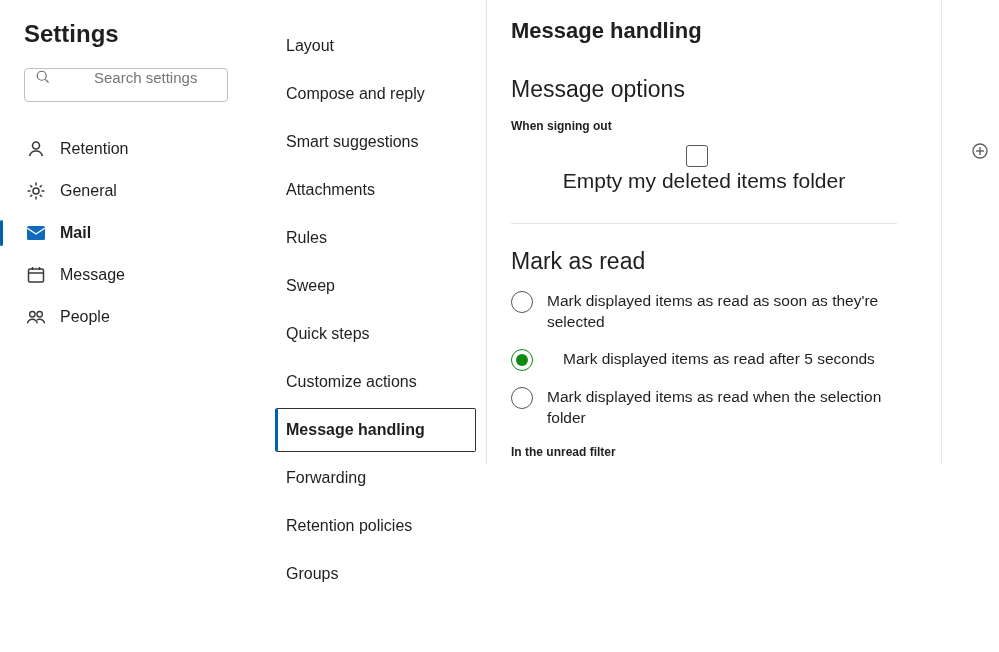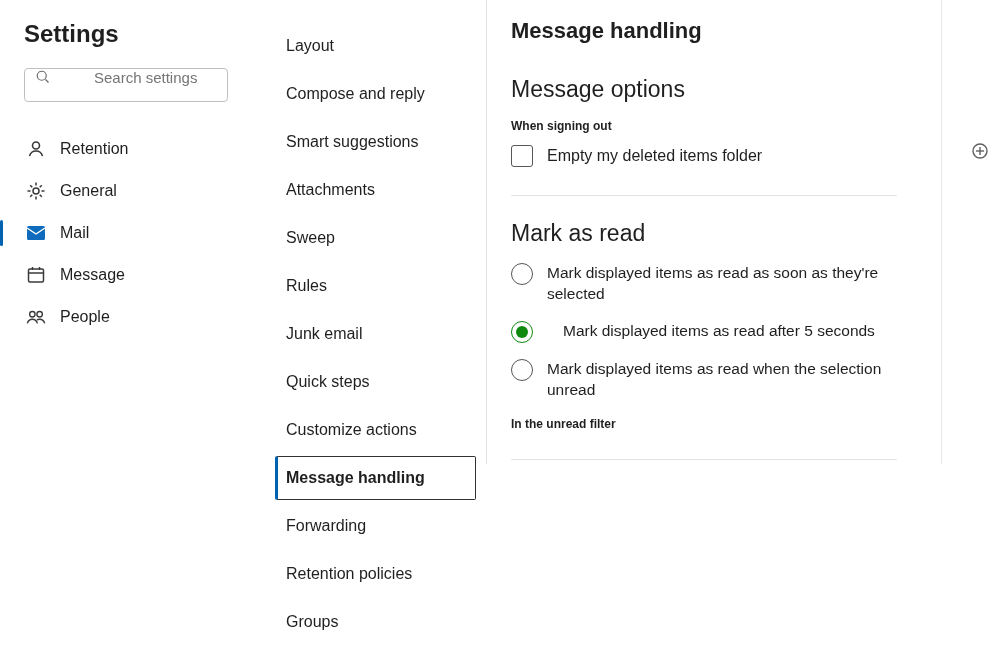--- a/index.html
+++ b/index.html
@@ -7,21 +7,21 @@
   .app { display:flex; width:999px; height:464px; position:relative; }
   
   .col-left { width:254px; flex:0 0 254px; padding:20px 16px 0 24px; border-right:1px solid transparent; position:relative; }
   .settings-title { font-size:24px; font-weight:700; margin-bottom:20px; }
   .search-box { display:flex; align-items:flex-start; border:1px solid #c0c0c0; border-radius:4px; height:34px; padding:0 10px; margin-bottom:26px; width:204px;gap:36px;}
   .search-box svg { width:15px; height:15px; stroke:#6b6b6b; fill:none; stroke-width:1.6; }
   .search-box input { border:none; outline:none; font-size:15px; margin-left:8px; flex:1; background:transparent; color:#6b6b6b;}
   .nav { list-style:none; }
   .nav li { display:flex; align-items:center; height:42px; font-size:16px; cursor:pointer; position:relative; padding-left:2px;}
   .nav li .ic { width:20px; height:20px; margin-right:14px; display:flex; align-items:center; justify-content:center; color:#3a3a3a;}
-  .nav li.selected { font-weight:400; }
+  .nav li.selected { font-weight:700; }
   .nav li.selected::before { content:""; position:absolute; left:-24px; top:8px; bottom:8px; width:3px; background:#0063b1; border-radius:2px;}
   .nav li.selected .ic-mail svg path.env-body { fill:#0f6cbd; }
   
   .hi-mail { position:absolute; left:28px; top:200px; width:60px; height:28px; background:#fff500; border-radius:10px; z-index:-1; transform:rotate(-1deg);}
   .hi-mail2 { position:absolute; left:-8px; top:206px; width:42px; height:14px; background:#fff500; z-index:-1; transform:rotate(-2deg);}
   
   .col-mid { width:232px; flex:0 0 232px; padding:24px 10px 12px 20px; border-left:1px solid transparent; }
   .mid-list { list-style:none; }
   .mid-list li { font-size:16px; padding:12px 10px; cursor:pointer; border:1px solid transparent; border-radius:2px; margin-bottom:4px;}
   .mid-list li.selected { font-weight:700; border:1px solid #323130; border-left:3px solid #0063b1; padding-left:8px; }
@@ -30,21 +30,21 @@
   .col-right { flex:1; padding:18px 24px 0 24px; overflow:hidden; position:relative; }
   .page-title { font-size:22px; font-weight:700; margin-bottom:32px; }
   
   .scroll { height:560px; overflow:auto; padding-right:20px; position:relative; }
   .scroll::-webkit-scrollbar { width:8px; }
   .scroll::-webkit-scrollbar-thumb { background:#ccc; border-radius:4px; }
   .section-title { font-size:23px; font-weight:400; margin-bottom:16px; }
   .subheading { font-size:12px; font-weight:700; margin-bottom:12px; }
   .divider { border:none; border-top:1px solid #e3e3e3; margin:28px 0 24px 0; }
   
-  .checkbox-row { display:flex; align-items:center; font-size:16px; line-height:1.35; margin-bottom:8px; max-width:400px;}
+  .checkbox-row { display:flex; align-items:center; font-size:21px; line-height:1.35; margin-bottom:8px; max-width:400px;flex-direction:column;}
   .cb { width:22px; height:22px; border:1.5px solid #575757; border-radius:3px; flex:0 0 22px; margin-right:14px; cursor:pointer; position:relative;}
   .cb.checked { background:#0f6cbd; border-color:#0f6cbd; }
   .cb.checked::after { content:""; position:absolute; left:5px; top:1px; width:6px; height:12px; border:solid #fff; border-width:0 2.5px 2.5px 0; transform:rotate(42deg); }
   
   .radio-row { display:flex; align-items:flex-start; font-size:15.5px; line-height:1.35; margin-bottom:16px; max-width:400px;}
   .radio { width:22px; height:22px; border:1.5px solid #575757; border-radius:50%; flex:0 0 22px; margin-right:14px; cursor:pointer; position:relative;}
   .radio.selected { border-color:#0f8a0f; }
   .radio.selected::after { content:""; position:absolute; left:4px; top:4px; right:4px; bottom:4px; background:#0f8a0f; border-radius:50%; }
   
   .hi-radio { position:absolute; background:#fff500; height:18px; border-radius:8px; z-index:-1; }
@@ -123,23 +123,22 @@
       </li>
     </ul>
   </div>
 
   <div class="col-mid">
     <ul class="mid-list" id="mid-list">
         <li>Layout</li>
         <li>Compose and reply</li>
         <li>Smart suggestions</li>
         <li>Attachments</li>
+        <li>Rules</li>
         <li>Sweep</li>
-        <li>Rules</li>
-        <li>Junk email</li>
         <li>Quick steps</li>
         <li>Customize actions</li>
         <li class="selected">Message handling</li>
         <li>Forwarding</li>
         <li>Retention policies</li>
         <li>Groups</li>
       </ul>
   </div>
 
   <div class="col-right-wrap">
@@ -165,21 +164,21 @@
             <div class="radio"></div>
             <div>Mark displayed items as read as soon as they're selected</div>
           </div>
           <div class="radio-row" style="position:relative;gap:16px;">
             <span class="hi-radio" style="left:-8px; width:380px; top:2px;"></span>
             <div class="radio selected"></div>
             <div>Mark displayed items as read after 5 seconds</div>
           </div>
           <div class="radio-row">
             <div class="radio"></div>
-            <div>Mark displayed items as read when the selection unread</div>
+            <div>Mark displayed items as read when the selection folder</div>
           </div>
 
           <div class="subheading" style="margin-top:6px;">In the unread filter</div>
         </div>
 
         <hr class="divider">
 
         <div class="section">
           <div class="section-title" style="opacity:.6;">Quick receipts</div>
         </div>

